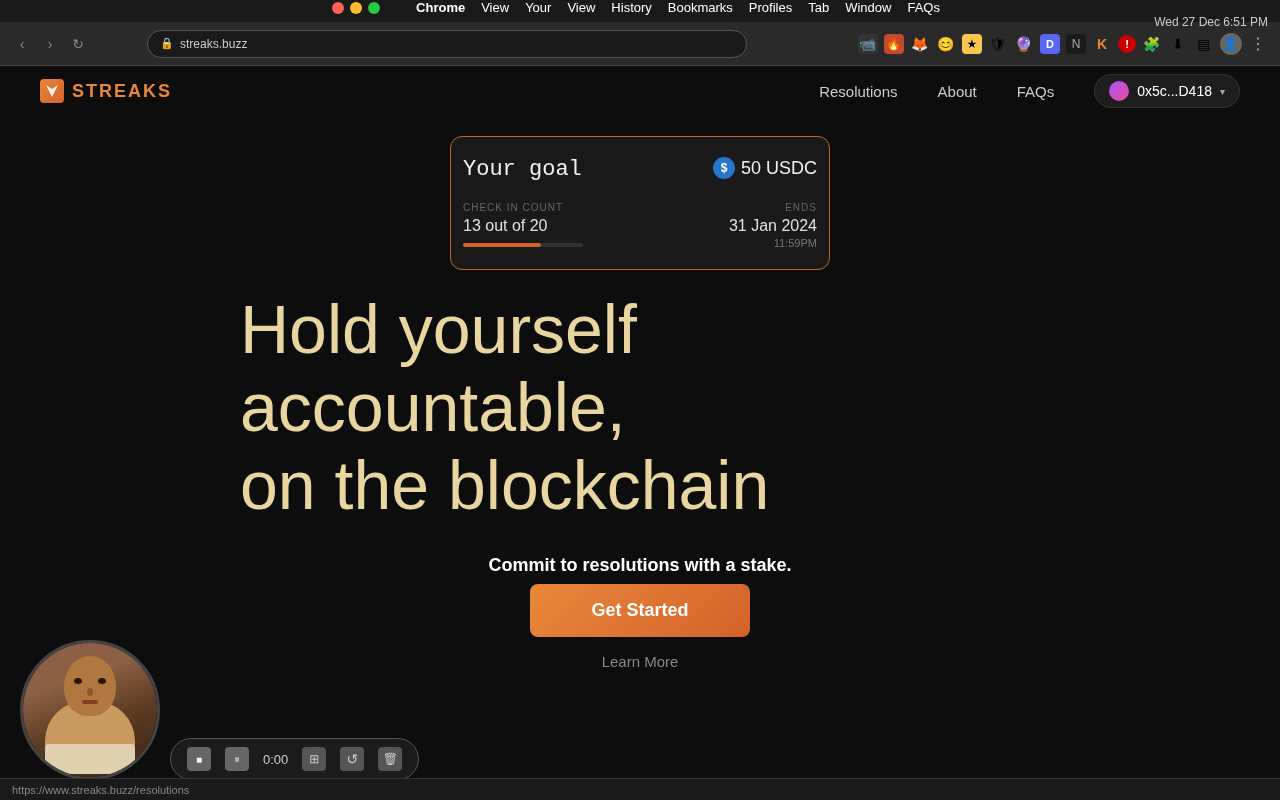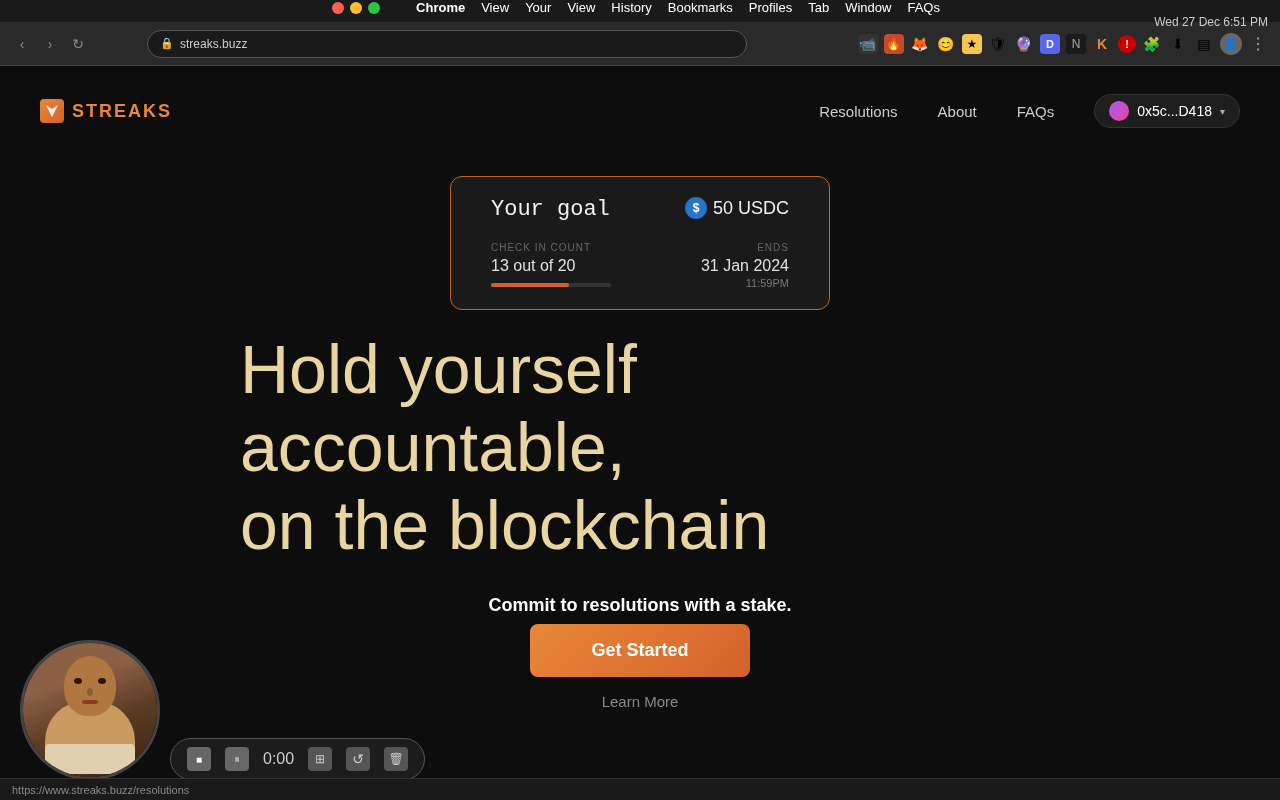--- a/index.html
+++ b/index.html
@@ -127,21 +127,21 @@
       background: #0d0d0d;
       height: calc(800px - 66px);
       position: relative;
       overflow: hidden;
     }
 
     
     .nav {
       display: flex;
       align-items: center;
-      padding: 28px 40px;
+      padding: 8px 40px;
       position: relative;
       z-index: 10;
     }
     .logo {
       display: flex;
       align-items: center;
       gap: 8px;
       margin-right: auto;
     }
     .logo-icon {
@@ -202,21 +202,21 @@
       padding-top: 20px;
       position: relative;
       z-index: 5;
     }
 
     
     .goal-card {
       background: #1a1a1a;
       border: 1.5px solid #c4622a;
       border-radius: 12px;
-      padding: 20px 40px;
+      padding: 20px 12px;
       width: 380px;
       margin-bottom: -60px;
       position: relative;
       z-index: 10;
     }
     .goal-card-header {
       display: flex;
       justify-content: space-between;
       align-items: flex-start;
       margin-bottom: 20px;
@@ -374,21 +374,21 @@
       justify-content: center;
       cursor: pointer;
     }
     .rec-stop {
       background: #666;
     }
     .rec-pause {
       background: #666;
     }
     .rec-time {
-      font-size: 16px;
+      font-size: 13px;
       color: #ccc;
     }
 
     
     .status-bar {
       position: absolute;
       bottom: 0;
       left: 0;
       right: 0;
       height: 22px;

